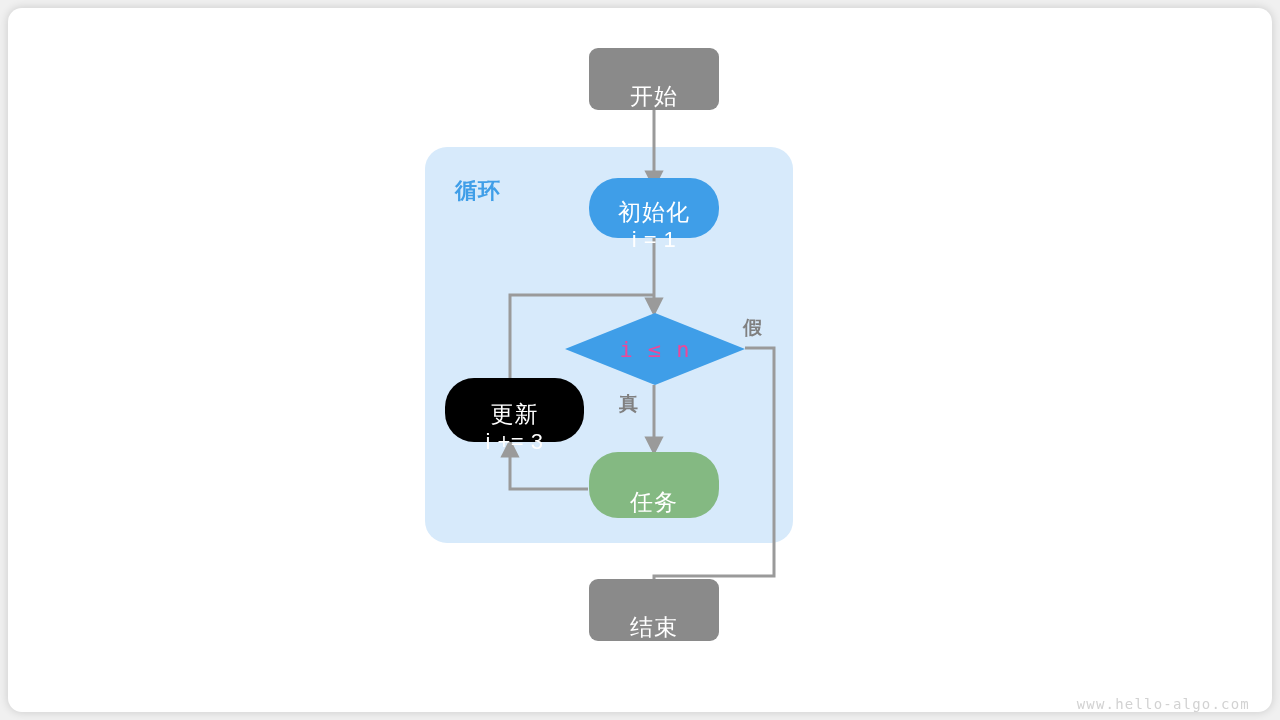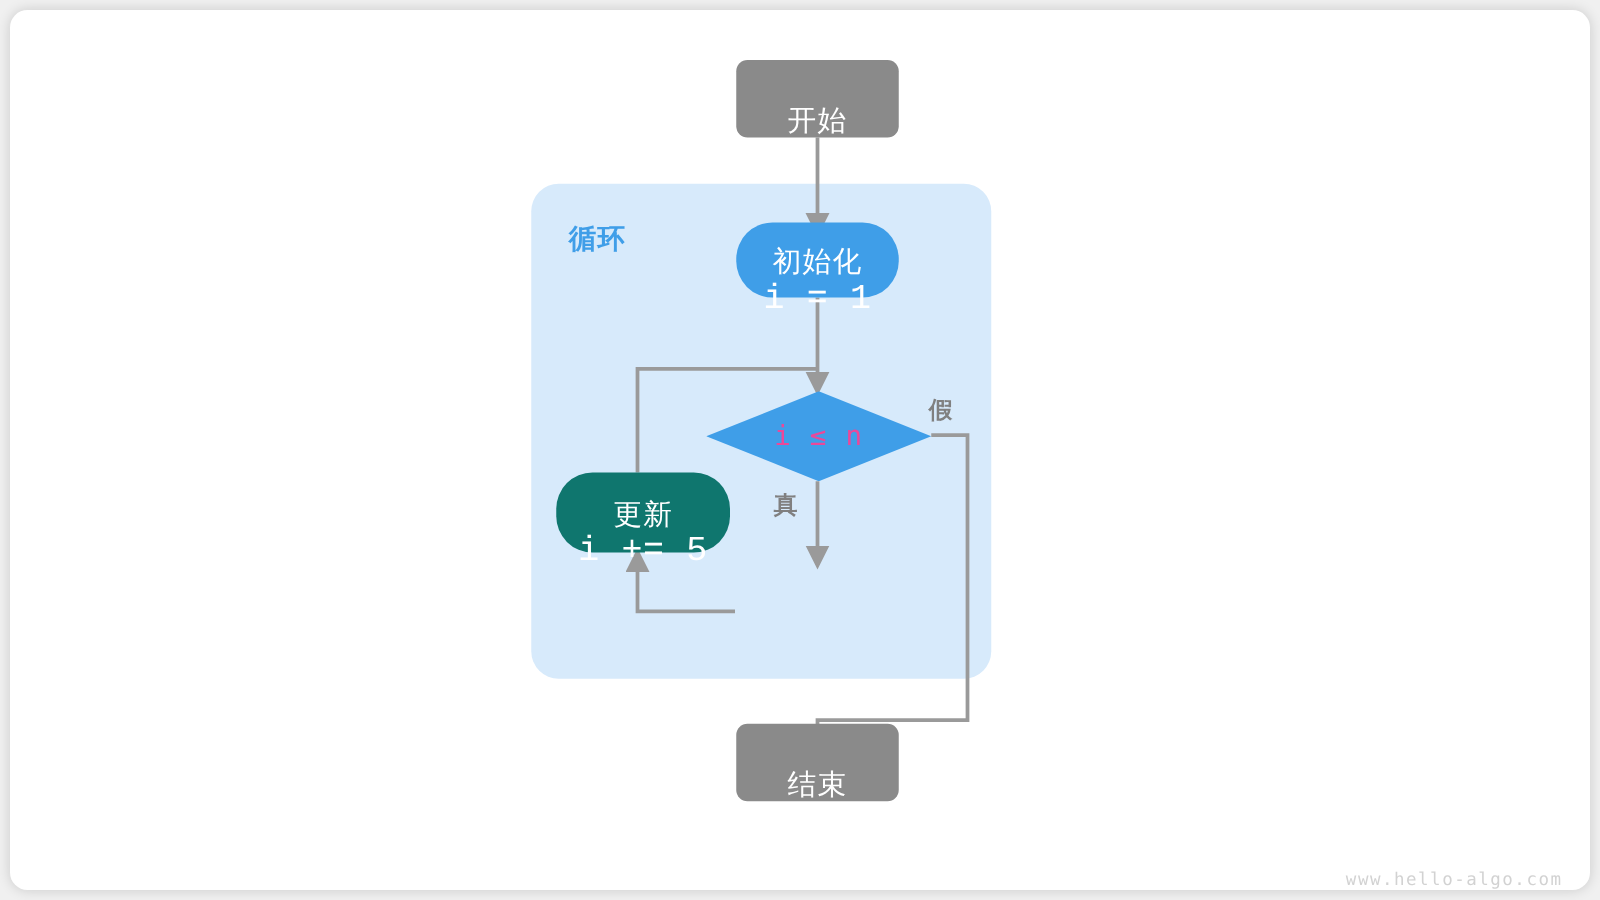--- a/index.html
+++ b/index.html
@@ -58,22 +58,22 @@
     line-height: 1.18;
     border-radius: 29px;
   }
   .node .cn {
     font-family: Liberation Sans, sans-serif;
     font-size: 23px;
     letter-spacing: 1px;
     margin-top: 36px;
   }
   .node .code {
-    font-family: Liberation Mono, monospace;
-    font-size: 28px;
+    font-family: Liberation Sans, sans-serif;
+    font-size: 22px;
     letter-spacing: 0.5px;
   }
 
   .terminal {
     border-radius: 9px;
   }
 
   #loop-container {
     position: absolute;
     box-sizing: border-box;
@@ -173,25 +173,28 @@
         <span class="code">i = 1</span>
       </div>
 
       <div id="diamond-wrap" style="left:557px; top:305px; width:180px; height:72px;">
         <svg width="180" height="72" viewBox="0 0 180 72" xmlns="http://www.w3.org/2000/svg">
           <polygon points="90,0 180,36 90,72 0,36" fill="#3f9ee8"></polygon>
         </svg>
         <span class="dlabel">i ≤ n</span>
       </div>
 
-      <div class="node" style="left:437px; top:370px; width:139px; height:64px; background:#0f766e;">
+      <div class="node" style="left:437px; top:370px; width:139px; height:64px; background:#000000;">
         <span class="cn">更新</span>
-        <span class="code">i += 5</span>
-      </div>
-
+        <span class="code">i += 3</span>
+      </div>
+
+      <div class="node" style="left:581px; top:444px; width:130px; height:66px; background:#84b982;">
+        <span class="cn">任务</span>
+      </div>
 
       <div class="node terminal" style="left:581px; top:571px; width:130px; height:62px; background:#8a8a8a;">
         <span class="cn">结束</span>
       </div>
 
       <span class="edge-label" style="left:611px; top:383px;">真</span>
       <span class="edge-label" style="left:735px; top:307px;">假</span>
 
       <span id="watermark">www.hello-algo.com</span>
 

